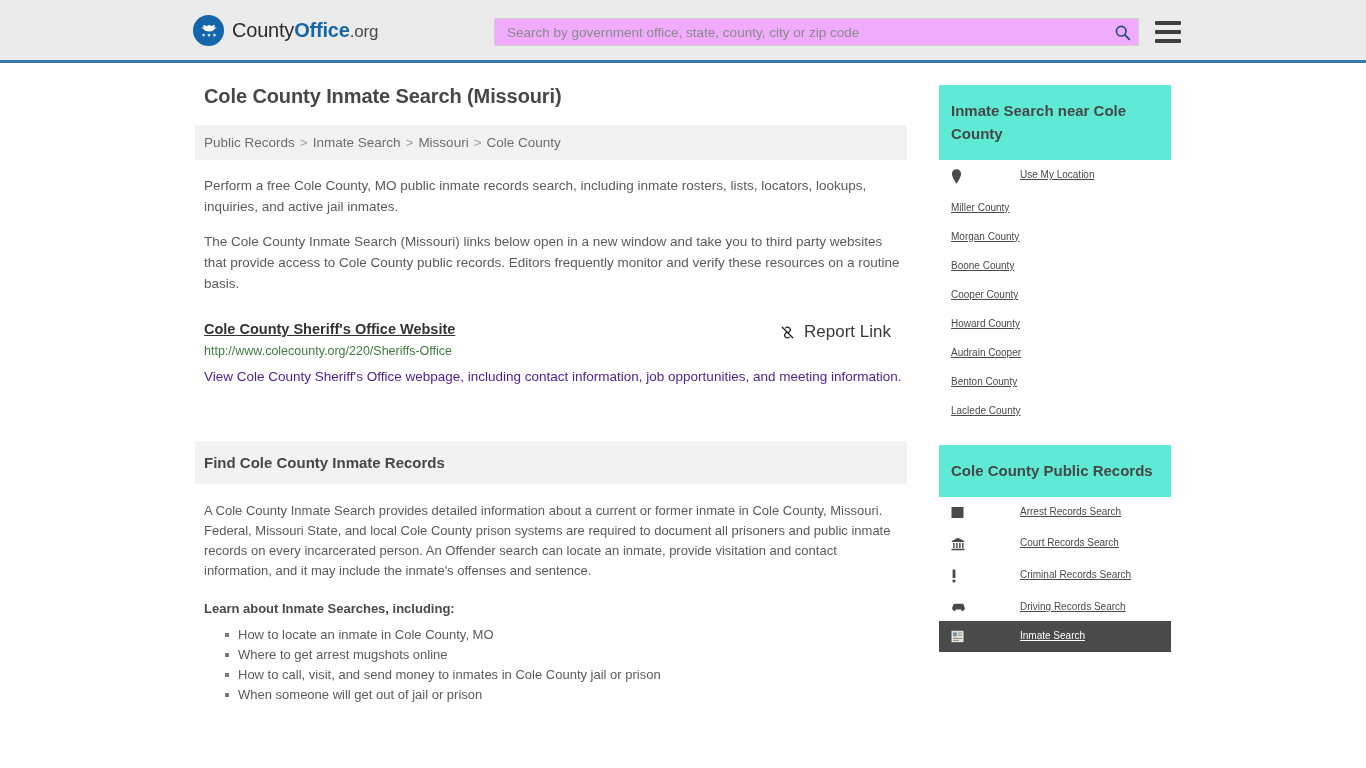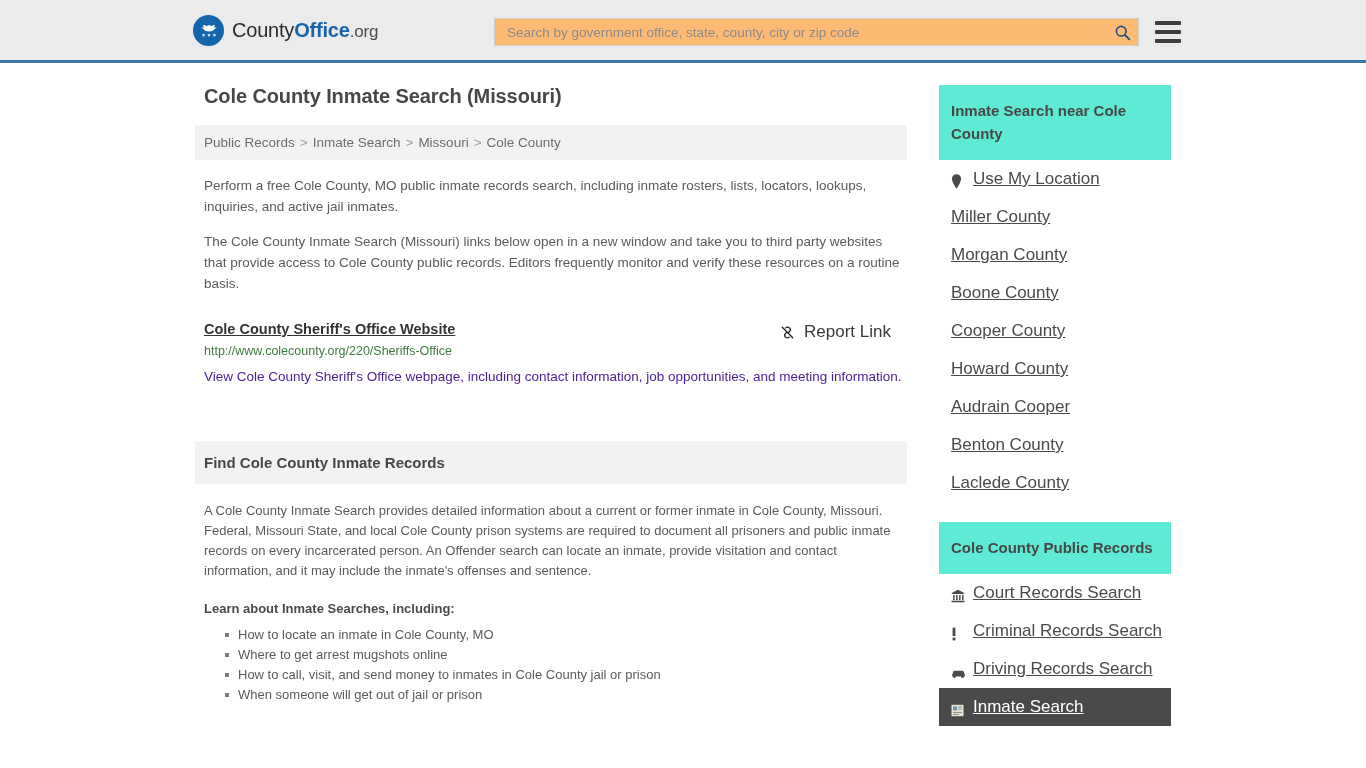--- a/index.html
+++ b/index.html
@@ -51,21 +51,21 @@
   .search-area {
     position: absolute;
     left: 494px;
     top: 18px;
     display: flex;
     align-items: center;
   }
   .search-box {
     width: 645px;
     height: 28px;
-    background: #fdba74;
+    background: #f0abfc;
     border: 1px solid #cfcfcf;
     display: flex;
     align-items: center;
     padding: 0 6px 0 10px;
   }
   .search-box input {
     flex: 1;
     border: none;
     outline: none;
     font-family: "Liberation Sans", sans-serif;
@@ -209,23 +209,24 @@
   .panel-head h3 {
     margin: 0;
     font-size: 15px;
     font-weight: 700;
     color: #474747;
     line-height: 23px;
   }
   .panel-list { margin: 0; padding: 0; list-style: none; }
   .panel-list li {
     display: flex;
-    align-items: flex-end;
+    align-items: flex-start;
     padding: 9px 0 9px 12px;
-    font-size: 17px;
+    font-size: 10px;
+    gap: 47px;
   }
   .panel-list li a {
     color: #4a4a4a;
     text-decoration: underline;
   }
   .panel-list li .li-ico {
     width: 17px;
     flex: none;
     display: flex;
     align-items: center;
@@ -359,20 +360,28 @@
       </ul>
 
       <div class="gap"></div>
 
       <div class="panel-head">
         <h3>Cole County Public Records</h3>
       </div>
       <ul class="panel-list">
         <li>
           <span class="li-ico">
+            <svg width="13" height="13" viewBox="0 0 13 13">
+                <rect x="0.5" y="1" width="12" height="11" fill="#4a4a4a"></rect>
+              </svg>
+          </span>
+          <a href="#">Arrest Records Search</a>
+        </li>
+        <li>
+          <span class="li-ico">
             <svg width="14" height="14" viewBox="0 0 14 14">
               <path d="M7 0.8 L13.2 4.1 L13.2 5.1 L0.8 5.1 L0.8 4.1 Z" fill="#4a4a4a"></path>
               <rect x="2.1" y="6" width="1.5" height="5" fill="#4a4a4a"></rect>
               <rect x="5.1" y="6" width="1.5" height="5" fill="#4a4a4a"></rect>
               <rect x="8.1" y="6" width="1.5" height="5" fill="#4a4a4a"></rect>
               <rect x="11.1" y="6" width="1.5" height="5" fill="#4a4a4a"></rect>
               <rect x="0.5" y="11.7" width="13" height="1.6" fill="#4a4a4a"></rect>
             </svg>
           </span>
           <a href="#">Court Records Search</a>

